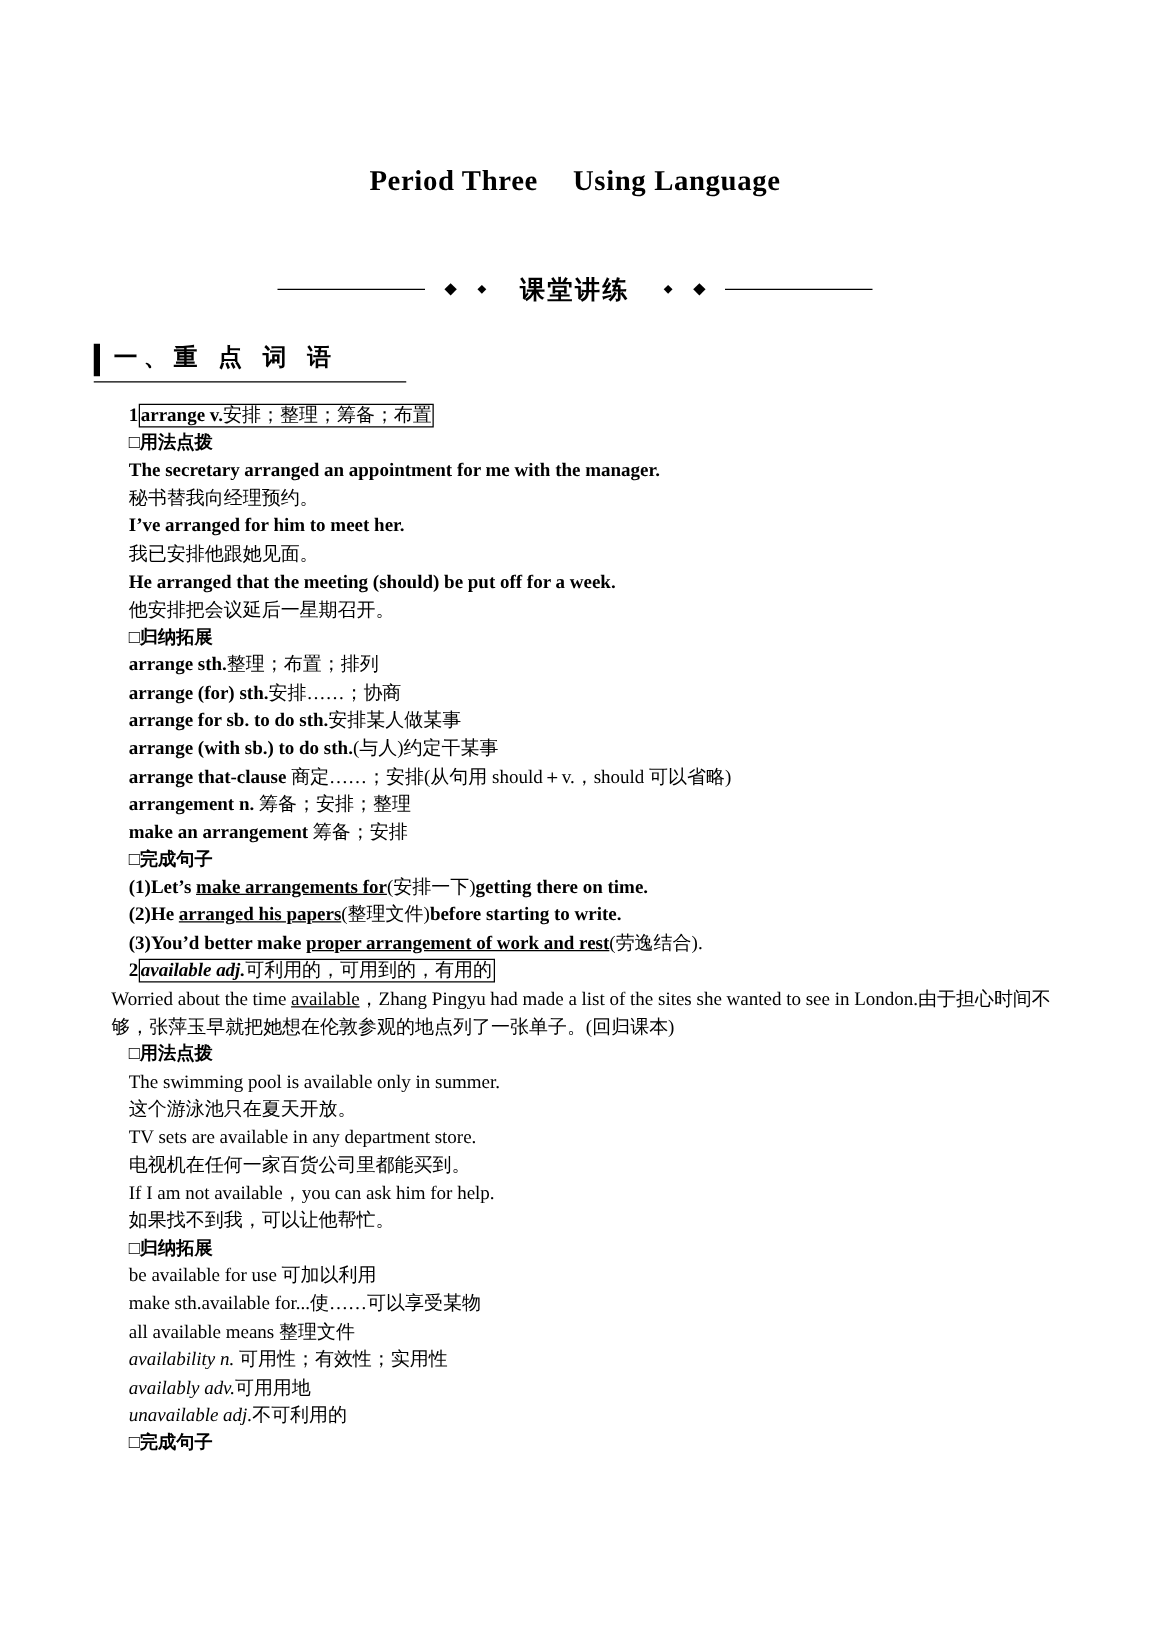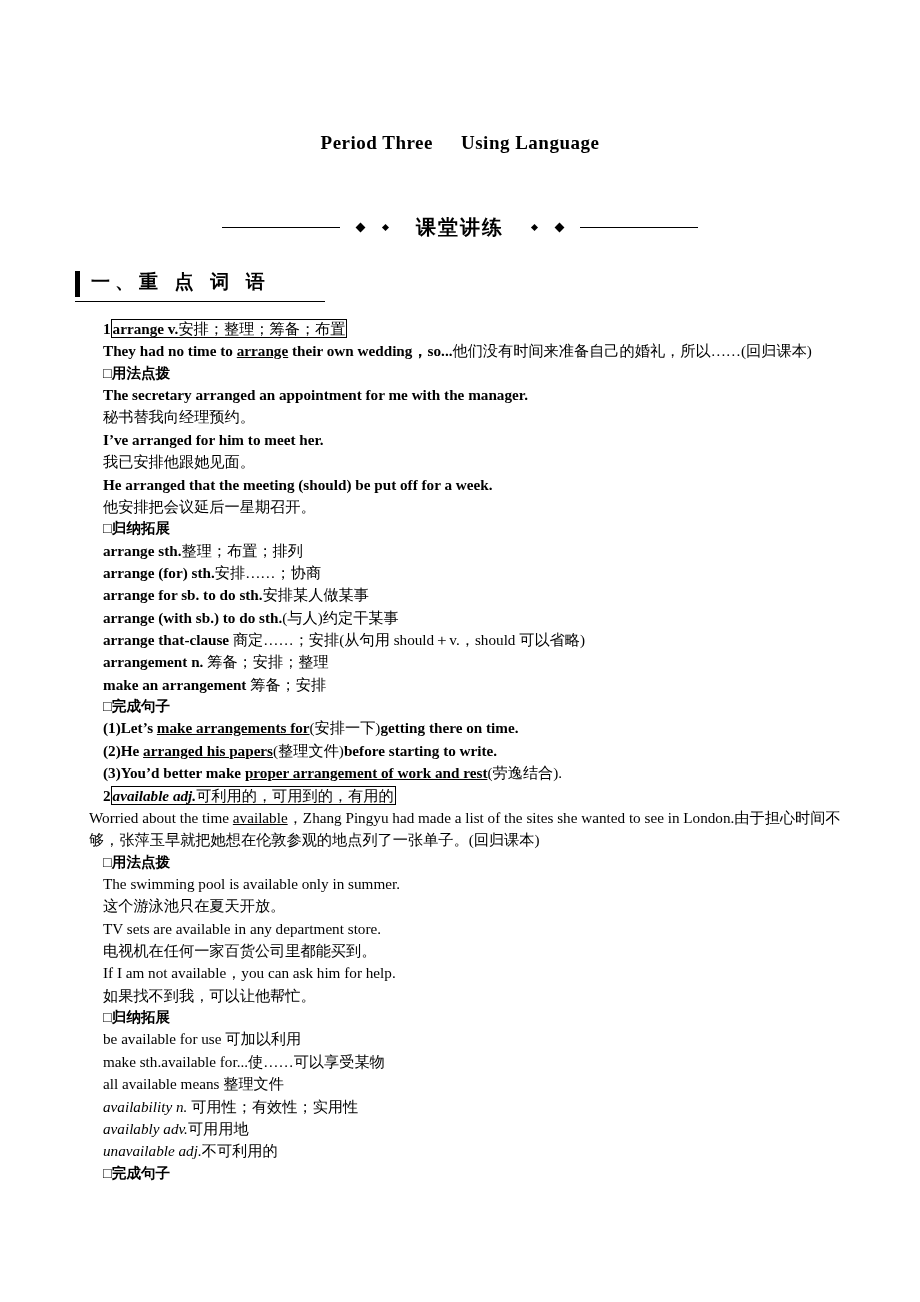--- a/index.html
+++ b/index.html
@@ -19,21 +19,21 @@
     width: 920px;
     height: 1302px;
     position: relative;
     box-sizing: border-box;
     padding: 0 75px;
   }
 
   
   .title {
     text-align: center;
-    font-size: 19px;
+    font-size: 23px;
     font-weight: bold;
     letter-spacing: 0.5px;
     margin-top: 132px;
     margin-bottom: 0;
   }
   .title .gap { display: inline-block; width: 28px; }
 
   
   .banner {
     margin-top: 60px;
@@ -145,23 +145,20 @@
     <div class="bar"></div>
     <div class="txt">一、重 点 词 语</div>
   </div>
 
   <div class="content">
 
     <div>
       <p class="ind">
         <span class="entry-num">1</span><span class="boxed"><span class="b">arrange v.</span><span>安排；整理；筹备；布置</span></span>
       </p>
-      <p class="ind b">
-        <span>They had no time to </span><span class="u">arrange</span><span> their own wedding，so...</span><span style="font-weight:normal">他们没有时间来准备自己的婚礼，所以……(回归课本)</span>
-      </p>
 
       <p class="sub">□用法点拨</p>
       <p class="ind b">The secretary arranged an appointment for me with the manager.</p>
       <p class="ind">秘书替我向经理预约。</p>
       <p class="ind b">I’ve arranged for him to meet her.</p>
       <p class="ind">我已安排他跟她见面。</p>
       <p class="ind b">He arranged that the meeting (should) be put off for a week.</p>
       <p class="ind">他安排把会议延后一星期召开。</p>
 
       <p class="sub">□归纳拓展</p>

